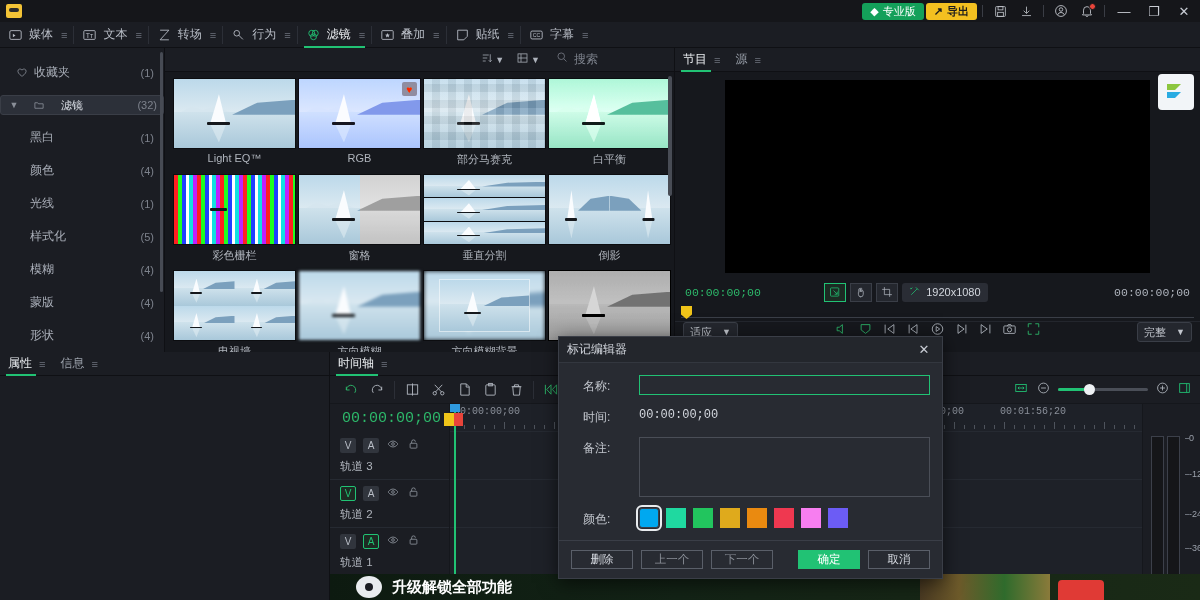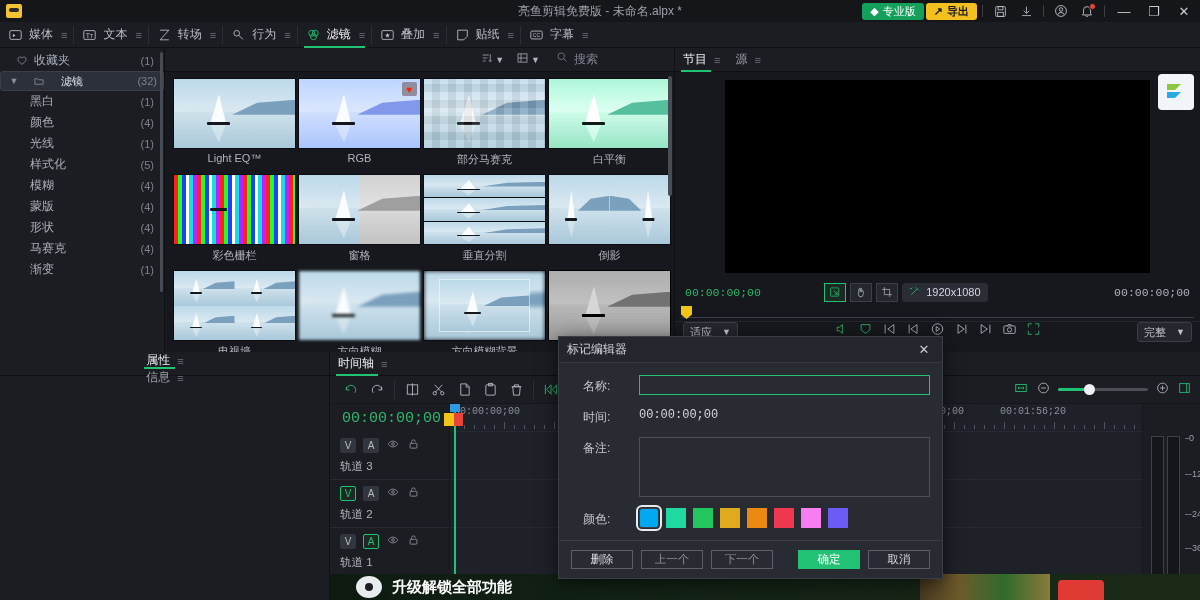--- a/index.html
+++ b/index.html
@@ -37,21 +37,21 @@
   .mtab{display:flex;align-items:center;gap:5px;padding:0 7px;height:26px;position:relative;color:#b9bec7;}
   .mtab .gl{width:17px;height:16px;display:flex;align-items:center;justify-content:center;}
   .mtab.active{color:#e9ecef;}
   .mtab.active:after{content:"";position:absolute;left:6px;right:6px;bottom:0;height:2px;background:#21c274;}
   .hamb{color:#6d727c;font-size:11px;margin-left:3px;letter-spacing:-1px;}
   .vline{width:1px;height:18px;background:#2c2f37;}
   
   .main{display:flex;height:304px;}
   .left-col{width:165px;background:#1b1d23;border-right:1px solid #0f1014;display:flex;flex-direction:column;}
   .tree{flex:1;overflow:hidden;position:relative;padding-top:2px;}
-  .trow{height:21px;display:flex;align-items:center;font-size:12px;color:#a9aeb8;padding-right:10px;}
+  .trow{height:21px;display:flex;align-items:center;font-size:12px;color:#a9aeb8;padding-right:10px;margin-top:12px;}
   .trow.sel{background:#2c3039;color:#dfe3ea;}
   .trow .chev{width:14px;text-align:center;font-size:9px;color:#8a8f99;}
   .trow .ic{width:16px;display:flex;align-items:center;justify-content:center;color:#9aa0aa;}
   .trow .lbl{flex:1;padding-left:4px;}
   .trow .cnt{color:#7d828c;font-size:11px;}
   .trow.child .lbl{padding-left:30px;}
   .tscroll{position:absolute;right:1px;top:4px;width:3px;height:240px;background:#474b54;border-radius:2px;}
   
   .browser{width:510px;background:#16181d;border-right:1px solid #0f1014;display:flex;flex-direction:column;}
   .bbar{height:24px;display:flex;align-items:center;justify-content:flex-end;gap:0;
@@ -102,21 +102,21 @@
   .marker{position:absolute;left:6px;top:2px;width:11px;height:13px;background:#f0c419;
     clip-path:polygon(0 0,100% 0,100% 65%,50% 100%,0 65%);}
   .pctrls{height:30px;display:flex;align-items:flex-start;padding:0 8px;}
   .sel{background:#24272e;border:1px solid #3a3e47;border-radius:3px;height:20px;
     display:flex;align-items:center;gap:10px;padding:0 6px;color:#c2c6cd;font-size:11px;}
   .transport{margin:0 auto;display:flex;align-items:center;gap:9px;color:#aeb3bc;}
   .transport .g{color:#2db86a;}
   
   .bottom{display:flex;height:274px;}
   .props{width:330px;background:#1b1d23;border-right:1px solid #0f1014;}
-  .ptabsrow{height:24px;display:flex;align-items:center;border-bottom:1px solid #0f1014;flex-direction:column;}
+  .ptabsrow{height:24px;display:flex;align-items:center;border-bottom:1px solid #0f1014;}
   .pempty{padding:9px 10px;color:#8b9099;font-size:11.5px;}
   .tlwrap{flex:1;background:#1b1d23;display:flex;flex-direction:column;position:relative;}
   .tltabs{height:24px;display:flex;align-items:center;border-bottom:1px solid #0f1014;}
   .tltool{height:28px;display:flex;align-items:center;gap:0;padding:0 8px;border-bottom:1px solid #15171c;}
   .tb{width:26px;height:24px;display:flex;align-items:center;justify-content:center;color:#aeb3bc;}
   .tb.g{color:#2db86a;}
   .zoomrow{margin-left:auto;display:flex;align-items:center;gap:7px;color:#aeb3bc;}
   .zoomtrack{width:90px;height:3px;background:#4a4e57;border-radius:2px;position:relative;}
   .zoomtrack .f{position:absolute;left:0;top:0;height:3px;width:32px;background:#21c274;border-radius:2px;}
   .zoomtrack .k{position:absolute;left:26px;top:-4px;width:11px;height:11px;border-radius:50%;background:#eef1f4;}
@@ -186,21 +186,20 @@
     font-size:11.5px;display:flex;align-items:center;justify-content:center;}
   .dbtn.dim{color:#8b9099;}
   .dbtn.ok{background:#21c274;border-color:#21c274;color:#fff;margin-left:auto;}
   .dbtn.cancel{margin-left:0;}
 </style>
 </head>
 <body>
 
 <div class="titlebar">
   <div class="app-logo"></div>
-  <div class="win-title">亮鱼剪辑免费版 - 未命名.alpx *</div>
   <div class="title-right">
     <div class="btn-pro">
       <span>◆</span>
       <span>专业版</span>
     </div>
     <div class="btn-export">
       <span>↗</span>
       <span>导出</span>
     </div>
     <div class="tb-sep"></div>

